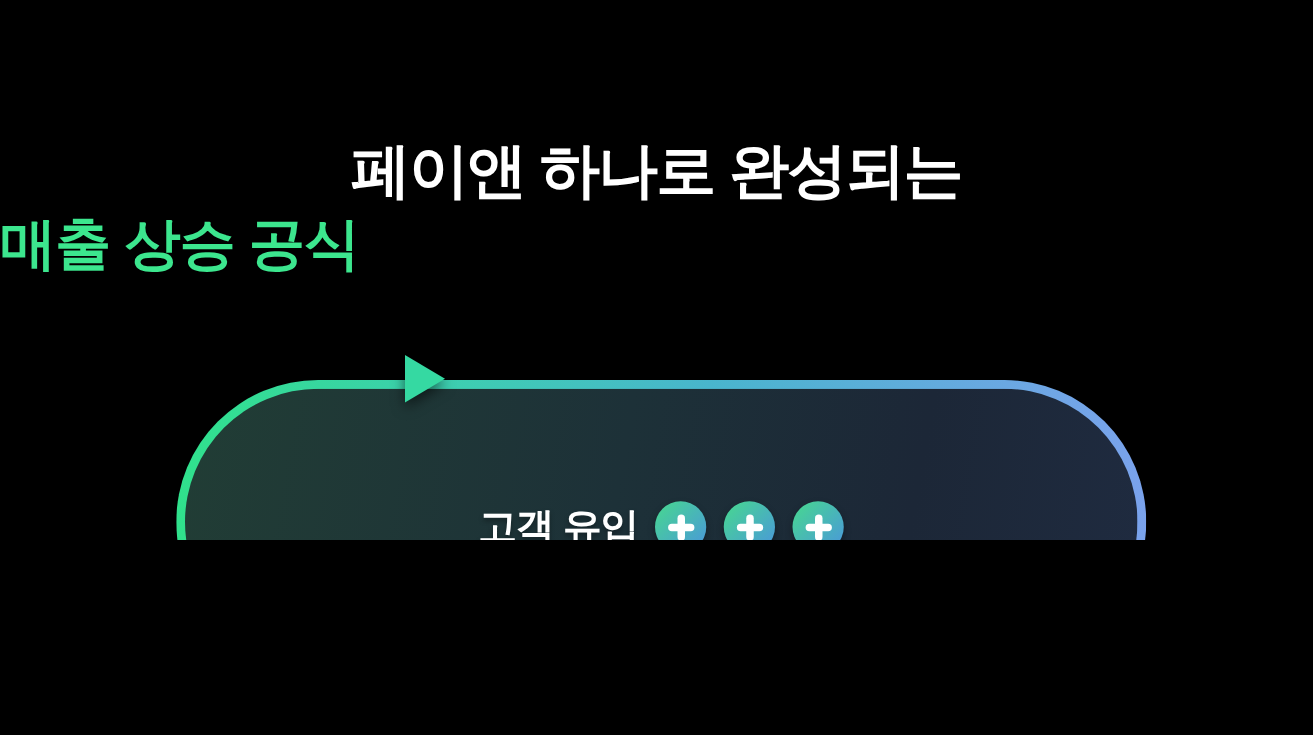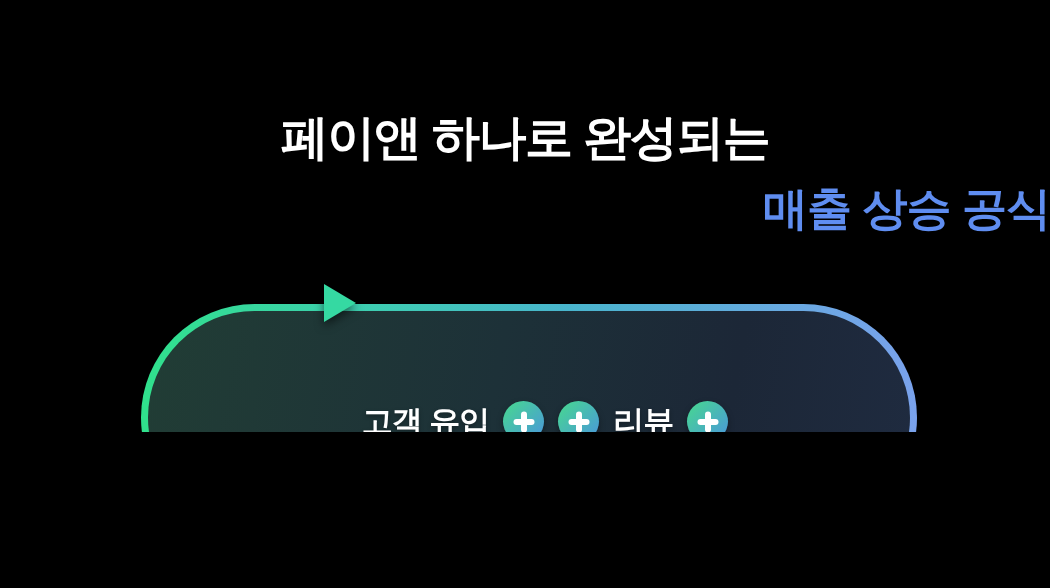--- a/index.html
+++ b/index.html
@@ -24,24 +24,24 @@
     width: 100%;
     text-align: center;
     color: #ffffff;
     font-size: 48px;
     font-weight: 800;
     letter-spacing: -1.5px;
     line-height: 1.1;
   }
   .subtitle {
     position: absolute;
-    top: 184px;
+    top: 170px;
     left: 0;
     width: 100%;
-    text-align: right;
+    text-align: left;
     font-size: 45px;
     font-weight: 800;
     letter-spacing: -1px;
     line-height: 1.1;
     background: linear-gradient(90deg, #3ce68e 32%, #45cfae 42%, #4db4d2 52%, #5f8df0 68%);
     -webkit-background-clip: text;
     background-clip: text;
     color: transparent;
   }
 
@@ -55,21 +55,21 @@
     box-sizing: border-box;
     border: 7px solid transparent;
     border-radius: 114px;
     background:
       linear-gradient(100deg, #213d35 0%, #1d3138 45%, #1c2737 75%, #1f2b40 100%) padding-box,
       linear-gradient(90deg, #30e18c 0%, #3ecdb2 30%, #49b5cd 55%, #7aa2ec 100%) border-box;
     box-shadow: 0 10px 24px rgba(0,0,0,0.55);
   }
   .loop-row {
     position: absolute;
-    left: 16px;
+    left: 0;
     top: 0;
     width: 100%;
     height: 100%;
     display: flex;
     align-items: center;
     justify-content: center;
     gap: 14px;
     padding-top: 8px;
     box-sizing: border-box;
   }
@@ -144,21 +144,20 @@
   <div class="loop-pill">
     <div class="loop-row">
 
       <span class="loop-label">고객 유입</span>
 
       <span class="plus-badge"></span>
 
 
       <span class="plus-badge"></span>
 
-      <span class="loop-label">리뷰</span>
 
       <span class="plus-badge"></span>
 
 
     </div>
   </div>
 
   <div class="arrow arrow-top"></div>
 
   <div class="arrow arrow-bottom"></div>

